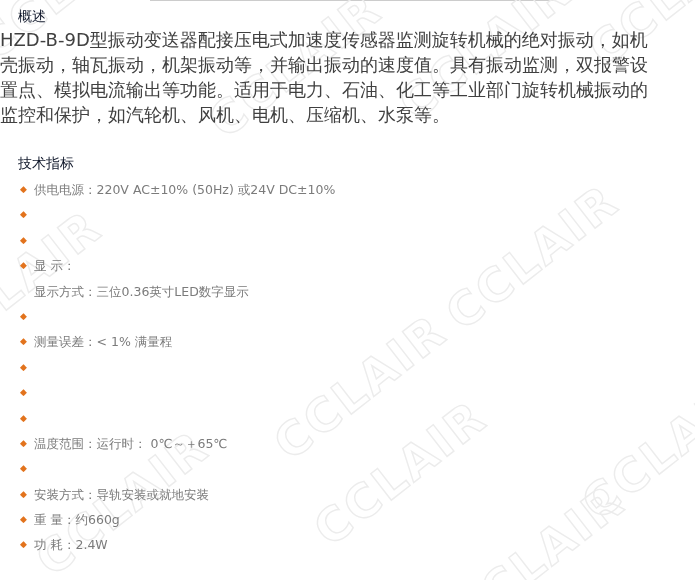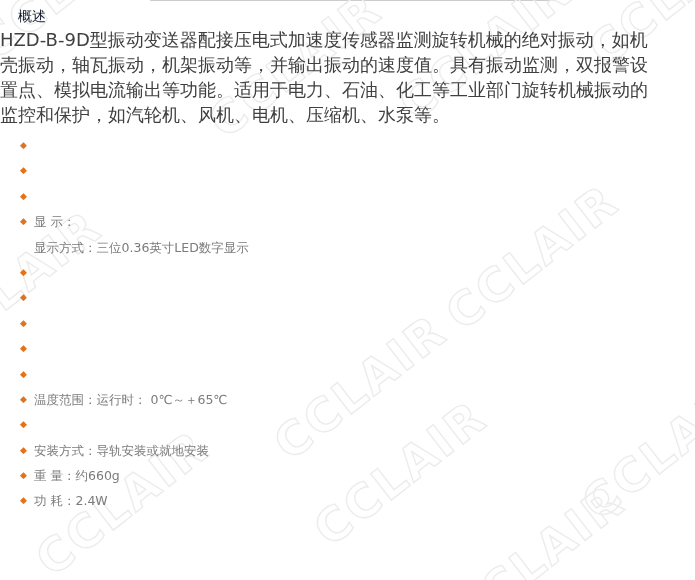--- a/index.html
+++ b/index.html
@@ -88,29 +88,30 @@
       <text transform="translate(598 522) rotate(-38)" stroke="#ececec">CCLAIR</text>
       <text transform="translate(468 632) rotate(-38)" stroke="#ececec">CCLAIR</text>
     </svg>
 
   <div class="content">
 
     <h2 class="sec-heading">概述</h2>
 
     <p class="overview-para">HZD-B-9D型振动变送器配接压电式加速度传感器监测旋转机械的绝对振动，如机壳振动，轴瓦振动，机架振动等，并输出振动的速度值。具有振动监测，双报警设置点、模拟电流输出等功能。适用于电力、石油、化工等工业部门旋转机械振动的监控和保护，如汽轮机、风机、电机、压缩机、水泵等。</p>
 
+    <h2 class="sec-heading specs-heading">技术指标</h2>
 
     <ul id="spec-list" class="spec-list">
-        <li><span class="bullet">◆</span></li>
+        <li><span class="bullet">◆</span><span>供电电源：220V AC±10% (50Hz) 或24V DC±10%</span></li>
         <li><span class="bullet">◆</span></li>
         <li><span class="bullet">◆</span></li>
         <li><span class="bullet">◆</span><span>显 示：</span></li>
         <li><span>显示方式：三位0.36英寸LED数字显示</span></li>
         <li><span class="bullet">◆</span></li>
-        <li><span class="bullet">◆</span></li>
+        <li><span class="bullet">◆</span><span>测量误差：&lt; 1% 满量程</span></li>
         <li><span class="bullet">◆</span></li>
         <li><span class="bullet">◆</span></li>
         <li><span class="bullet">◆</span></li>
         <li><span class="bullet">◆</span><span>温度范围：运行时： 0℃～＋65℃</span></li>
         <li><span class="bullet">◆</span></li>
         <li><span class="bullet">◆</span><span>安装方式：导轨安装或就地安装</span></li>
         <li><span class="bullet">◆</span><span>重 量：约660g</span></li>
         <li><span class="bullet">◆</span><span>功 耗：2.4W</span></li>
       </ul>
 

